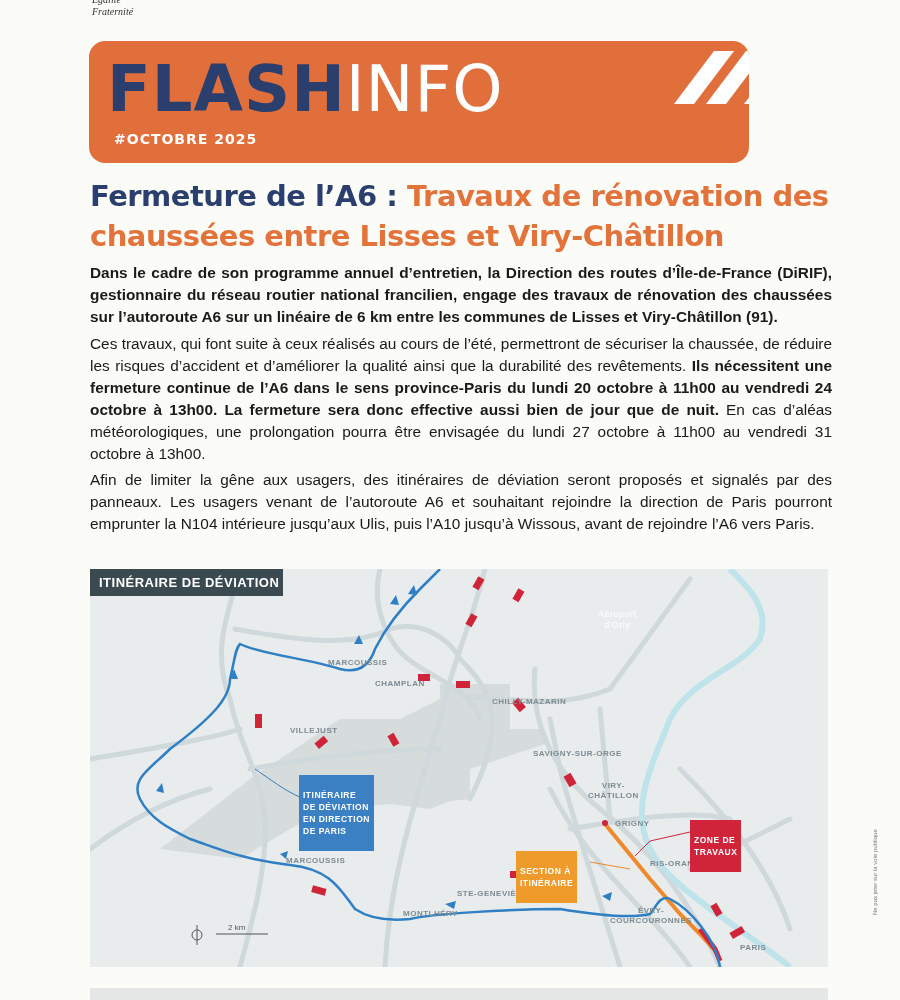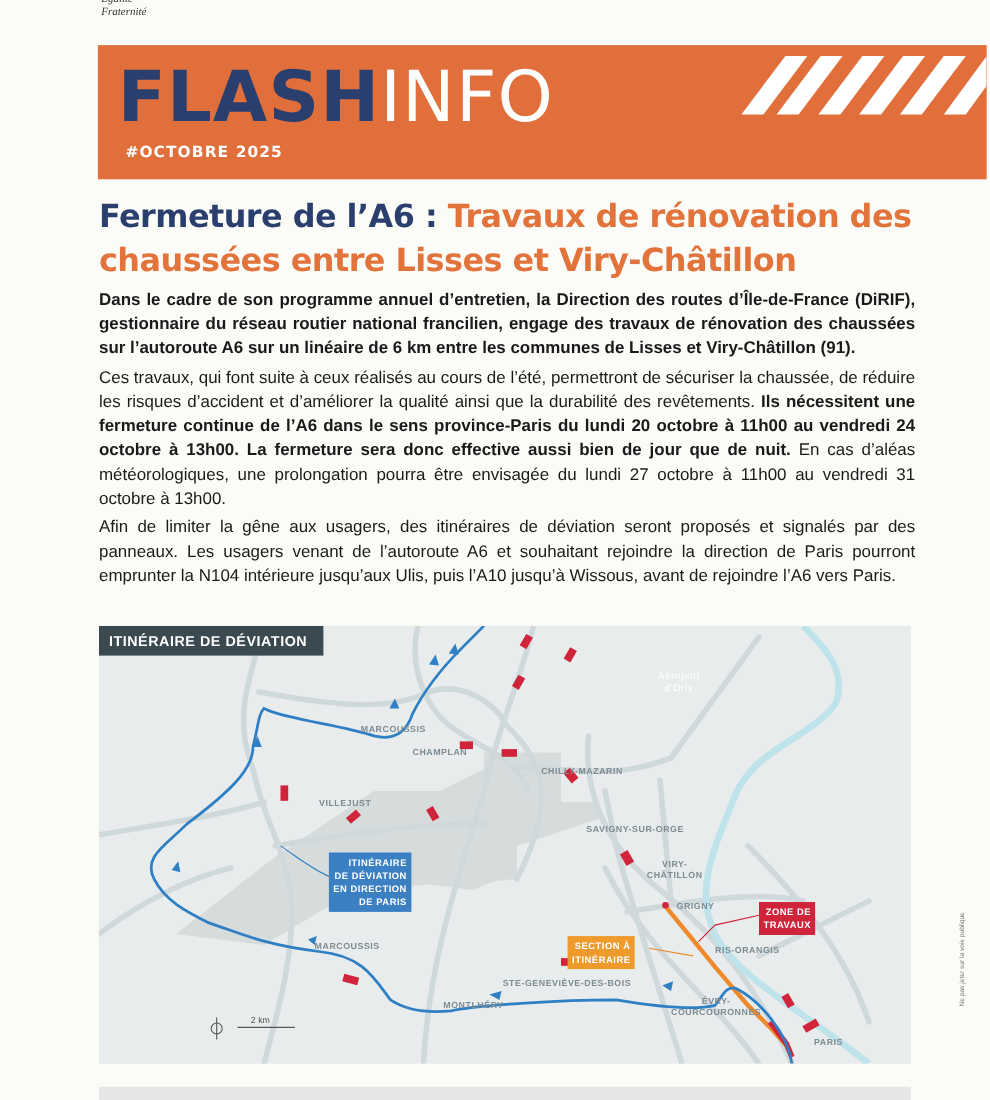--- a/index.html
+++ b/index.html
@@ -1,36 +1,36 @@
 <!DOCTYPE html>
 <html><head>
 <meta charset="utf-8">
 <style>
   html,body{margin:0;padding:0;}
   body{width:900px;height:1000px;overflow:hidden;background:#fbfbf8;font-family:"Liberation Sans",sans-serif;position:relative;}
   .motto{position:absolute;left:92px;top:-6px;font-family:"Liberation Serif",serif;font-style:italic;font-size:10px;line-height:12px;color:#333;}
-  .banner{position:absolute;left:89px;top:41px;width:808px;height:122px;background:#e16f3c;overflow:hidden;}
+  .banner{position:absolute;left:89px;top:41px;width:660px;height:122px;background:#e16f3c;overflow:hidden;border-radius:16px;}
   .banner-title{position:absolute;left:18px;top:8px;font-family:"DejaVu Sans",sans-serif;font-weight:bold;font-size:64px;letter-spacing:1px;line-height:80px;}
   .banner-title .flash{color:#2b3f6e;}
   .banner-title .info{color:#ffffff;font-weight:normal;}
   .stripes{position:absolute;left:575px;top:0;width:233px;height:73px;}
   .banner-date{position:absolute;left:25px;top:90px;color:#fff;font-family:"DejaVu Sans",sans-serif;font-weight:bold;font-size:14px;letter-spacing:1px;}
   .headline{position:absolute;left:90px;top:176px;width:760px;font-family:"DejaVu Sans",sans-serif;font-weight:bold;font-size:29px;line-height:40px;letter-spacing:-0.5px;}
   .headline .dark{color:#2b3f6e;}
   .headline .orange{color:#e2733b;}
   .para{position:absolute;left:90px;width:742px;font-size:15.4px;line-height:22px;color:#1a1a1a;text-align:justify;}
   .para b{font-weight:bold;}
   .p1{top:262px;font-weight:bold;}
   .p2{top:333px;}
   .p3{top:469px;}
   .map{position:absolute;left:90px;top:569px;width:738px;height:398px;background:#e8ecec;overflow:hidden;}
   .map svg{position:absolute;left:0;top:0;}
-  .map-tag{position:absolute;left:0;top:0;background:#3a4a50;color:#fff;font-size:13px;font-weight:bold;letter-spacing:0.5px;padding:6px 15px 6px 9px;}
+  .map-tag{position:absolute;left:0;top:0;background:#3a4a50;color:#fff;font-size:13px;font-weight:bold;letter-spacing:0.5px;padding:6px 4px 6px 9px;}
   .label{position:absolute;font-size:8px;letter-spacing:0.5px;color:#7d8b93;font-weight:bold;white-space:nowrap;}
-  .box{position:absolute;color:#fff;font-size:8.5px;font-weight:bold;text-align:right;line-height:12px;letter-spacing:0.5px;padding:3px 4px;}
+  .box{position:absolute;color:#fff;font-size:8.5px;font-weight:bold;text-align:left;line-height:12px;letter-spacing:0.5px;padding:14px 4px;}
   .box.blue{background:#3a80c2;}
   .box.red{background:#d0243b;}
   .box.orange{background:#ee9b2c;}
   .scale{position:absolute;font-size:8px;color:#555;}
   .footer-strip{position:absolute;left:90px;top:988px;width:738px;height:12px;background:#e4e7e6;}
   .side-text{position:absolute;left:872px;top:915px;transform:rotate(-90deg);transform-origin:left top;font-size:6px;color:#777;white-space:nowrap;}
 </style>
 </head>
 <body>
 

